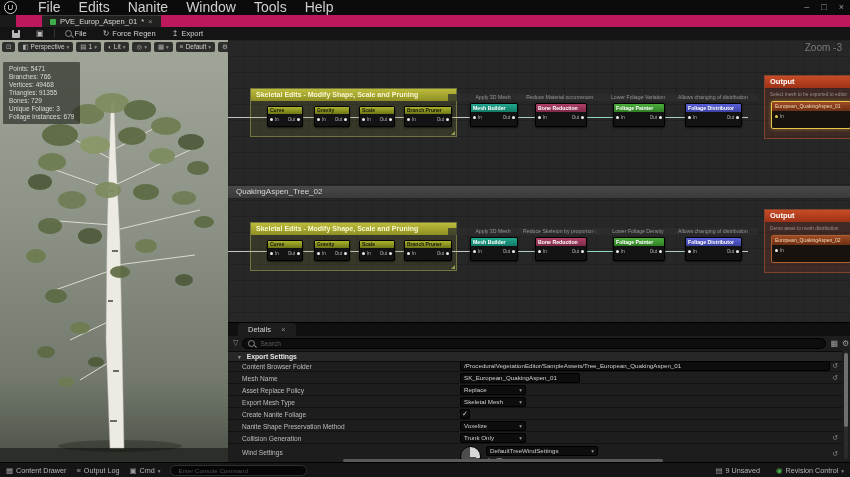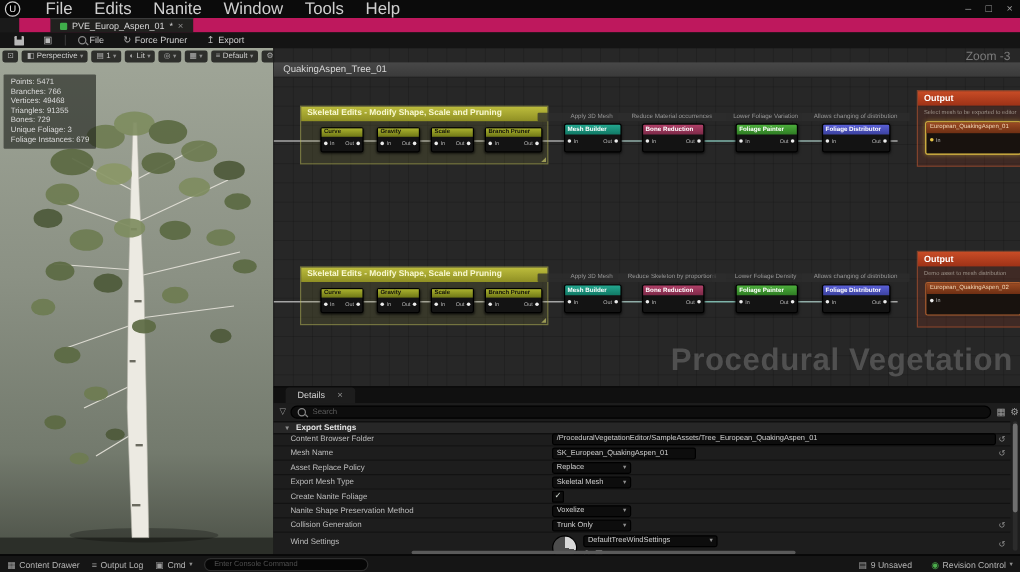--- a/index.html
+++ b/index.html
@@ -182,21 +182,21 @@
     <span class="tbtn">
         <span class="tico">▣</span>
       </span>
     <span class="tsep"></span>
     <span class="tbtn">
       <span class="mag"></span>
       <span>File</span>
     </span>
     <span class="tbtn">
       <span class="tico">↻</span>
-      <span>Force Pruner</span>
+      <span>Force Regen</span>
     </span>
     <span class="tbtn">
       <span class="tico">↥</span>
       <span>Export</span>
     </span>
   </div>
 
   <div class="viewport">
     <svg width="228" height="422" viewBox="0 0 228 422">
       <defs>
@@ -305,25 +305,23 @@
       <div>Branches: 766</div>
       <div>Vertices: 49468</div>
       <div>Triangles: 91355</div>
       <div>Bones: 729</div>
       <div>Unique Foliage: 3</div>
       <div>Foliage Instances: 679</div>
     </div>
   </div>
 
   <div class="graph">
-    <div class="watermark">Procedural Vegetation</div>
     <div class="zoom-label">Zoom -3</div>
 
     <div class="gsec s0">
-      <div class="gband">QuakingAspen_Tree_01</div>
       <div class="gwire"></div>
       <div class="skel-box">
         <div class="skel-head">Skeletal Edits - Modify Shape, Scale and Pruning</div>
         <div class="mini-node mx0">
           <div class="mini-head">Curve</div>
           <div class="pins">
               <span class="pin">
                 <span class="dot"></span>
                 <span>In</span>
               </span>
@@ -436,20 +434,21 @@
           <div class="on-head">European_QuakingAspen_01</div>
           <div class="on-pin">
               <span class="dot"></span>
               <span>In</span>
             </div>
         </div>
       </div>
     </div>
 
     <div class="gsec s1">
+      <div class="gband">QuakingAspen_Tree_02</div>
       <div class="gwire"></div>
       <div class="skel-box">
         <div class="skel-head">Skeletal Edits - Modify Shape, Scale and Pruning</div>
         <div class="mini-node mx0">
           <div class="mini-head">Curve</div>
           <div class="pins">
               <span class="pin">
                 <span class="dot"></span>
                 <span>In</span>
               </span>

